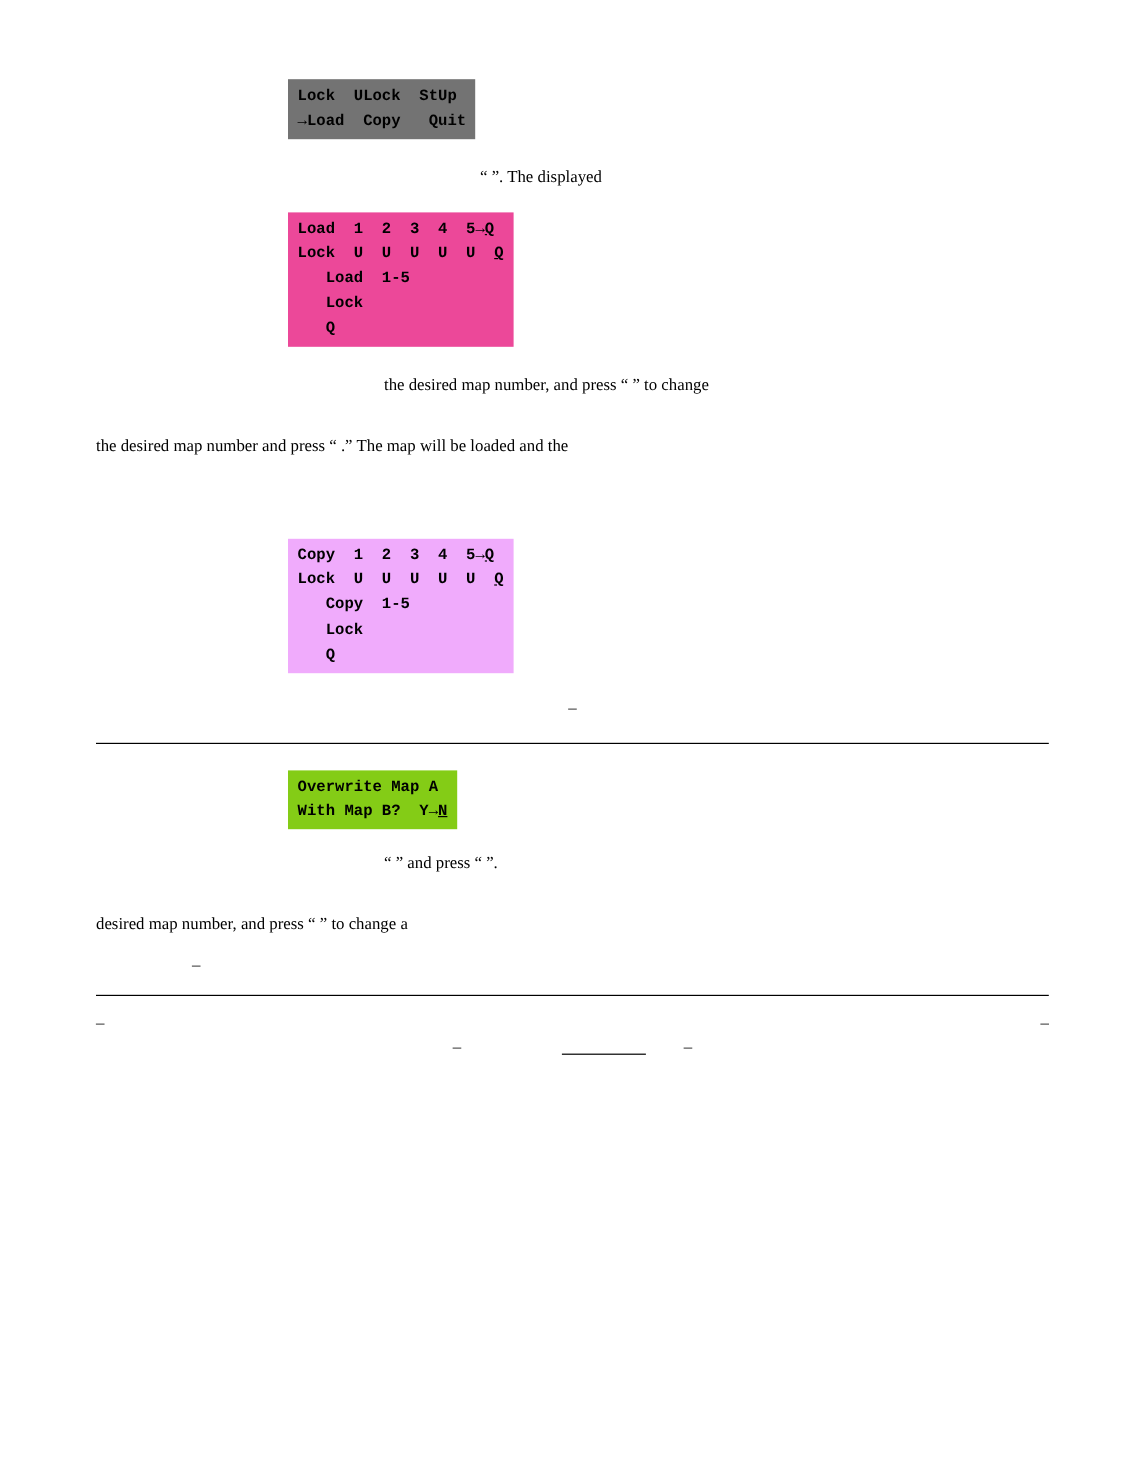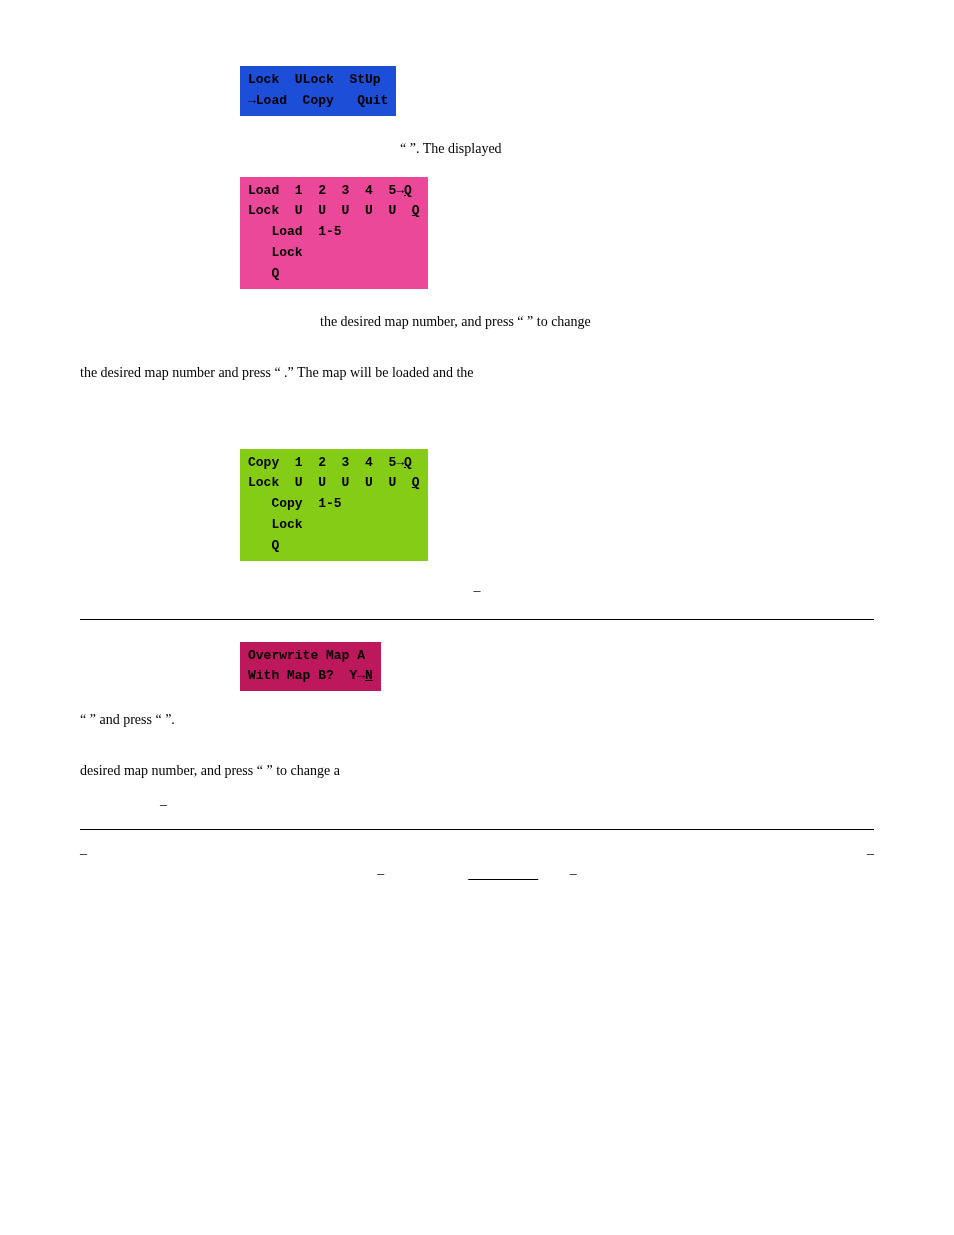--- a/index.html
+++ b/index.html
@@ -25,21 +25,21 @@
       margin-bottom: 4px;
       line-height: 1.5;
     }
     .indent-med {
       margin-left: 160px;
     }
     .code-block {
       font-family: 'Courier New', Courier, monospace;
       font-size: 13px;
       font-weight: bold;
-      background: #1d4ed8;
+      background: #737373;
       display: inline-block;
       padding: 4px 8px;
       margin: 6px 0 6px 160px;
       line-height: 1.6;
       white-space: pre;
     }
     .underline {
       text-decoration: underline;
     }
     .section-gap {
@@ -86,38 +86,38 @@
     the desired map number, and press “      ” to change
   </div>
 
   <div class="text-line section-gap-lg">
     the desired map number and press “      .”  The map will be loaded and the
   </div>
 
   <div style="height: 30px;"></div>
 
   <div style="margin-left:160px; margin-bottom:16px;">
-    <div class="code-block" style="margin-left:0; background:#84cc16;">Copy  1  2  3  4  5→<span class="underline">Q</span>
+    <div class="code-block" style="margin-left:0; background:#f0abfc;">Copy  1  2  3  4  5→<span class="underline">Q</span>
 Lock  U  U  U  U  U  <span class="underline">Q</span>
    Copy  1-5
    Lock
    Q</div>
   </div>
 
   <div class="em-dash" style="margin-bottom:20px;">–</div>
 
   <hr class="separator-line" style="margin-bottom:16px;">
 
 
   <div style="margin-left:160px; margin-bottom:12px;">
-    <div class="code-block" style="margin-left:0; background:#be185d;">Overwrite Map A
+    <div class="code-block" style="margin-left:0; background:#84cc16;">Overwrite Map A
 With Map B?  Y→<span class="underline">N</span></div>
   </div>
 
-  <div class="text-line section-gap-lg" style="">
+  <div class="text-line section-gap-lg" style="margin-left:240px;">
     “   ” and press “      ”.
   </div>
 
   <div class="text-line section-gap">
     desired map number, and press “      ” to change a
   </div>
 
   <div style="margin-left:80px; margin-bottom:16px; margin-top:8px;">–</div>
 
 

